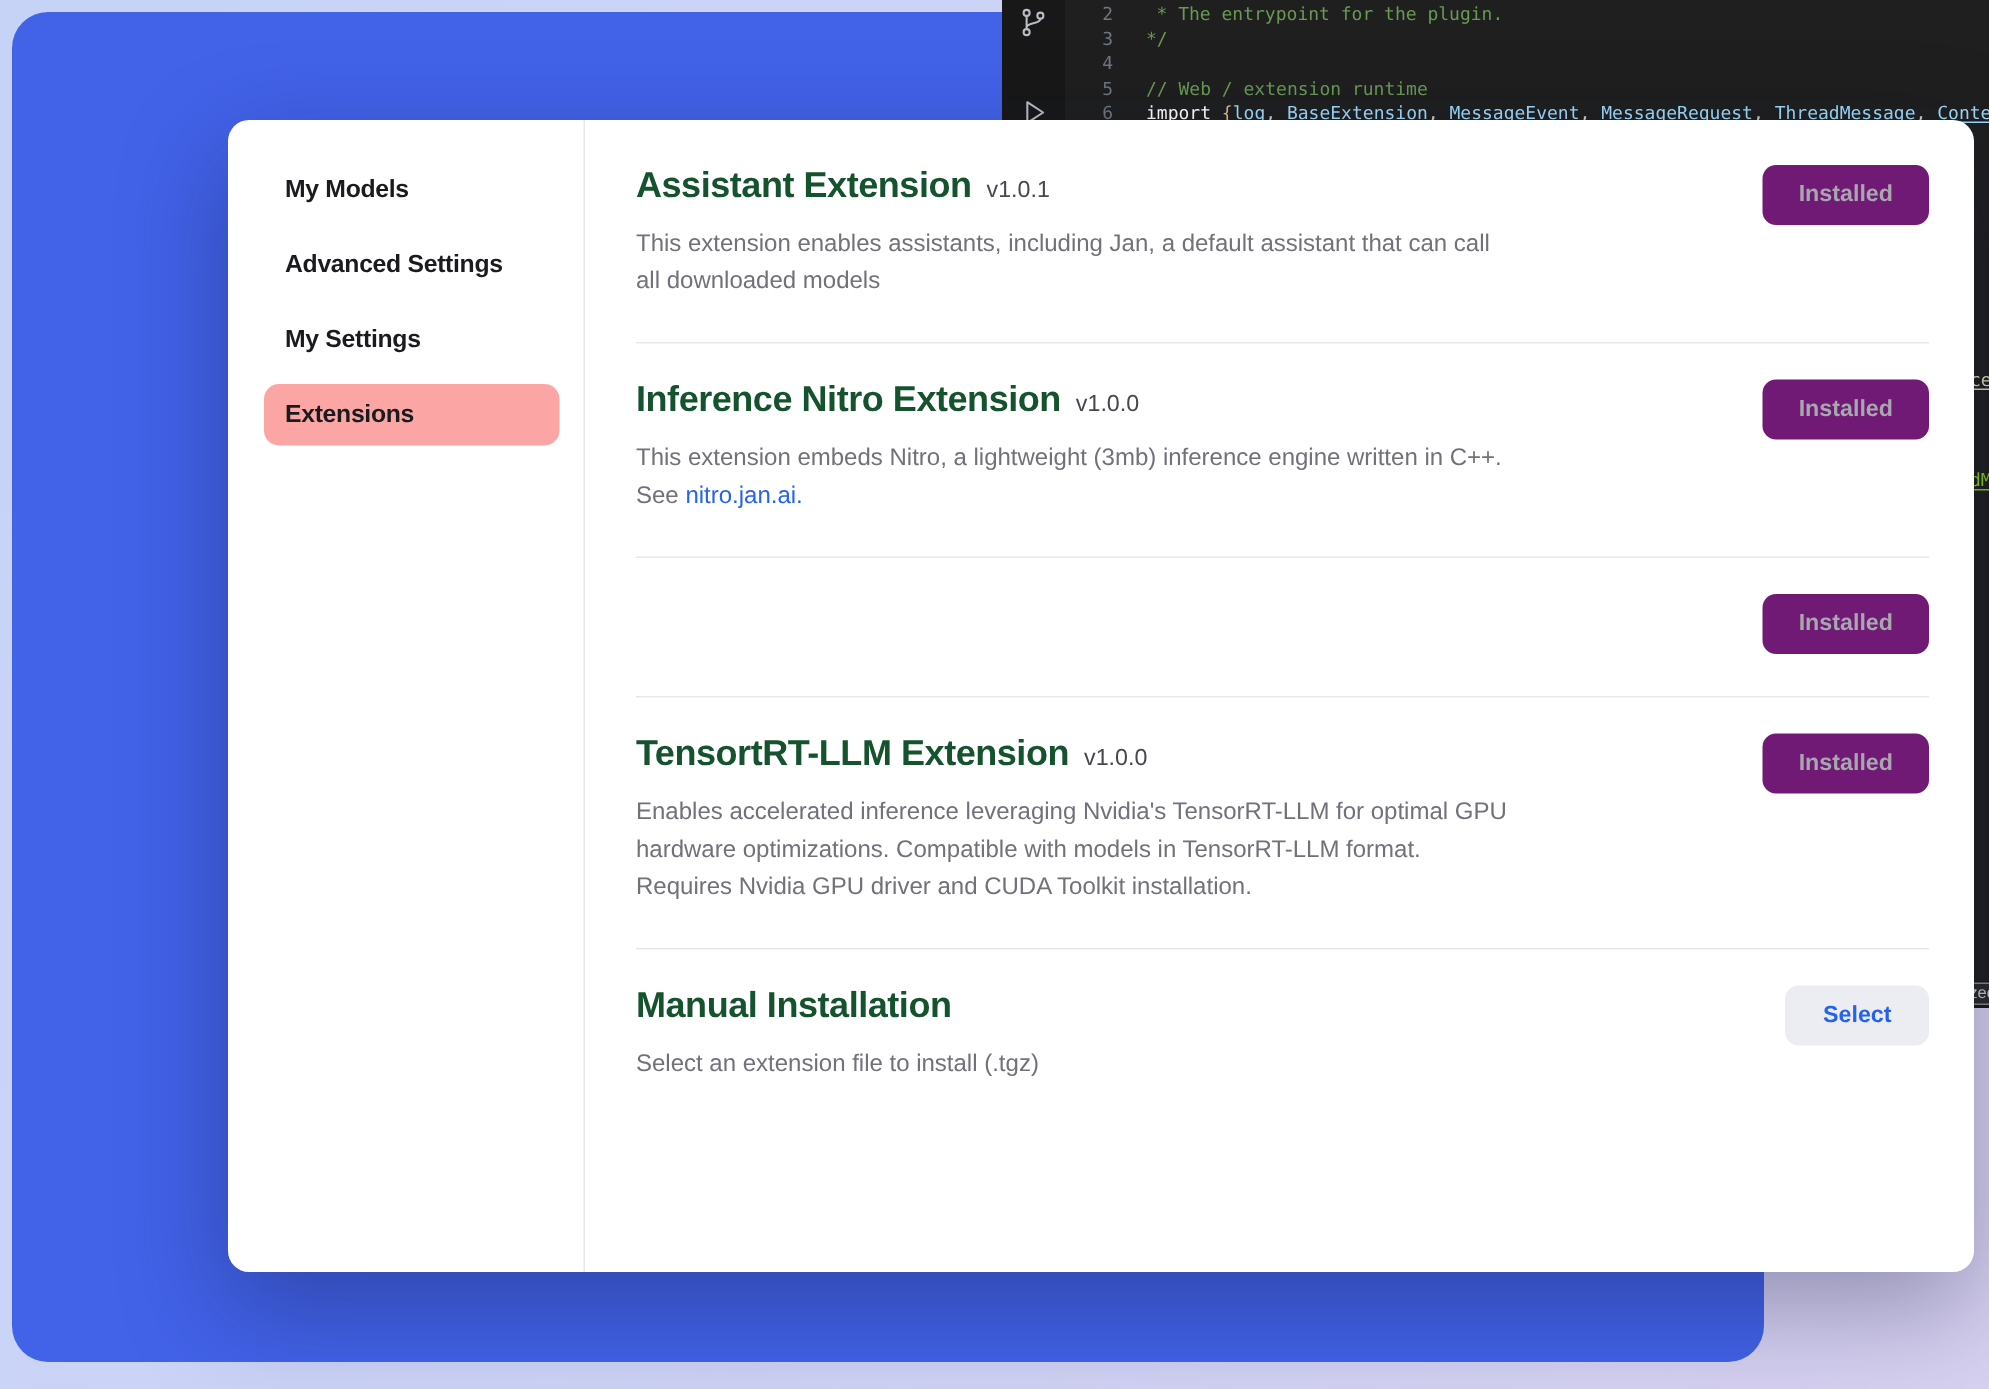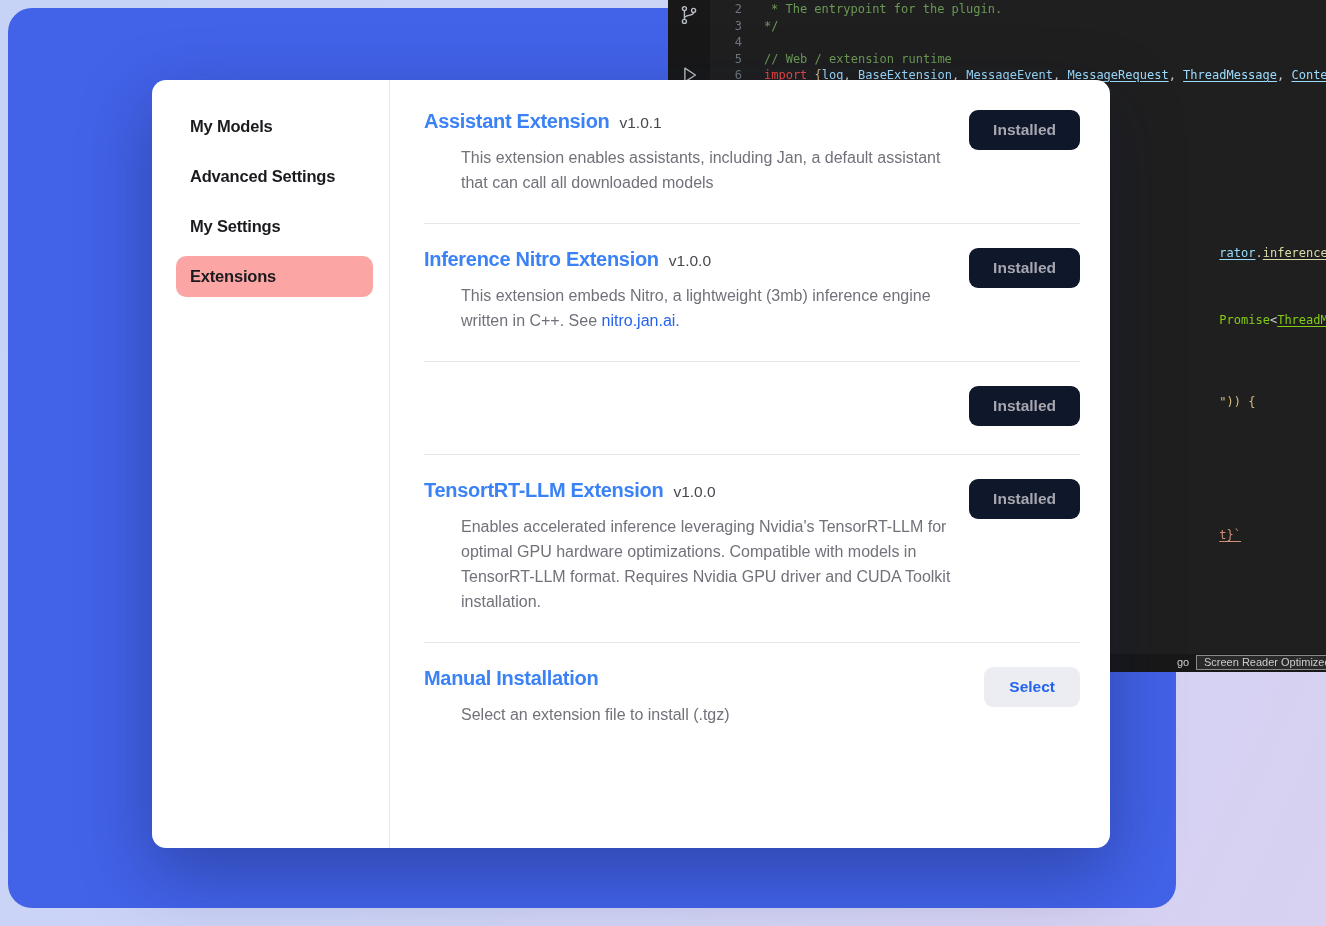--- a/index.html
+++ b/index.html
@@ -16,21 +16,21 @@
   .act-icon { width:42px; height:30px; display:flex; align-items:center; justify-content:center; cursor:pointer; }
   .act-icon.first { margin-top:0; }
   .act-icon.second { margin-top:30px; }
 
   .code { position:absolute; left:42px; top:1px; }
   .code-line { display:flex; white-space:pre;
                font:12px/16.5px "DejaVu Sans Mono", monospace; color:#d4d4d4; }
   .ln { width:32px; text-align:right; margin-right:22px; color:#6e7681; }
   .ind1 { padding-left:7px; }
   .t-comment { color:#6a9955; }
-  .t-kw { color:#ef4444; }
+  .t-kw { color:#ffffff; }
   .t-brace { color:#d7ba7d; }
   .t-id { color:#9cdcfe; }
   .t-p { color:#cccccc; }
   .t-method { color:#dcdcaa; }
   .t-type { color:#84cc16; }
   .t-str { color:#ce9178; }
   .t-gold { color:#d7ba7d; }
   .u { text-decoration:underline; text-underline-offset:2px; }
 
   .frag { position:absolute; font:12px/16px "DejaVu Sans Mono", monospace; white-space:pre; }
@@ -41,40 +41,40 @@
             border:1px solid #8a8a8a; background:#2a2a2a; color:#cccccc; font-size:11px;
             white-space:nowrap; width:180px; overflow:hidden; cursor:pointer; }
 
   
   .blue-panel { position:absolute; left:8px; top:8px; width:1168px; height:900px;
                 background:#4262e8; border-radius:24px; }
   
   .editor { z-index:2; } .blue-panel { z-index:1; }
 
   
-  .modal { position:absolute; left:152px; top:80px; width:958px; height:768px;
+  .modal { position:absolute; left:152px; top:80px; width:1164px; height:768px;
            background:#ffffff; border-radius:14px; z-index:3; display:flex;
            box-shadow:0 24px 70px rgba(15,20,60,.35); overflow:hidden; }
 
   .sidebar { width:238px; border-right:1px solid #e7e7ea; padding:26px 16px 0 24px; }
   .side-item { padding:11px 14px; border-radius:10px; font-size:16.5px; font-weight:600;
                color:#1b1b1f; margin-bottom:9px; cursor:pointer; letter-spacing:-0.2px; }
   .side-item.active { background:#fca5a5; }
 
   .content { flex:1; padding:6px 30px 0 34px; }
   .row { display:flex; justify-content:space-between; align-items:flex-start; padding:24px 0 28px; }
   .row + .row { border-top:1px solid #e7e7ea; }
   .row-left { max-width:600px; }
   .row-title-line { display:flex; align-items:baseline; }
-  .ext-title { font-size:20px; font-weight:700; color:#3b82f6; letter-spacing:-0.3px;text-align:center; }
+  .ext-title { font-size:24px; font-weight:700; color:#14532d; letter-spacing:-0.3px;text-align:center; }
   .ext-version { font-size:15.5px; color:#47474e; margin-left:10px; }
-  .ext-desc { margin-top:12px; font-size:16px; line-height:25px; color:#71717a; max-width:585px;margin-left:37px; }
+  .ext-desc { margin-top:12px; font-size:16px; line-height:25px; color:#71717a; max-width:585px; }
   .link { color:#2563eb; text-decoration:none; cursor:pointer; }
 
-  .btn { border:none; background:#0f172a; color:#a7a7af; font-family:inherit;
+  .btn { border:none; background:#701a75; color:#a7a7af; font-family:inherit;
          font-size:15.5px; font-weight:600; padding:11px 24px; border-radius:9px;
          cursor:pointer; white-space:nowrap; }
   .btn-select { background:#ebedf3; color:#2563eb; padding:11px 25px; }
 </style>
 </head>
 <body>
 
 <div class="stage">
 
   <div class="blue-panel"></div>

